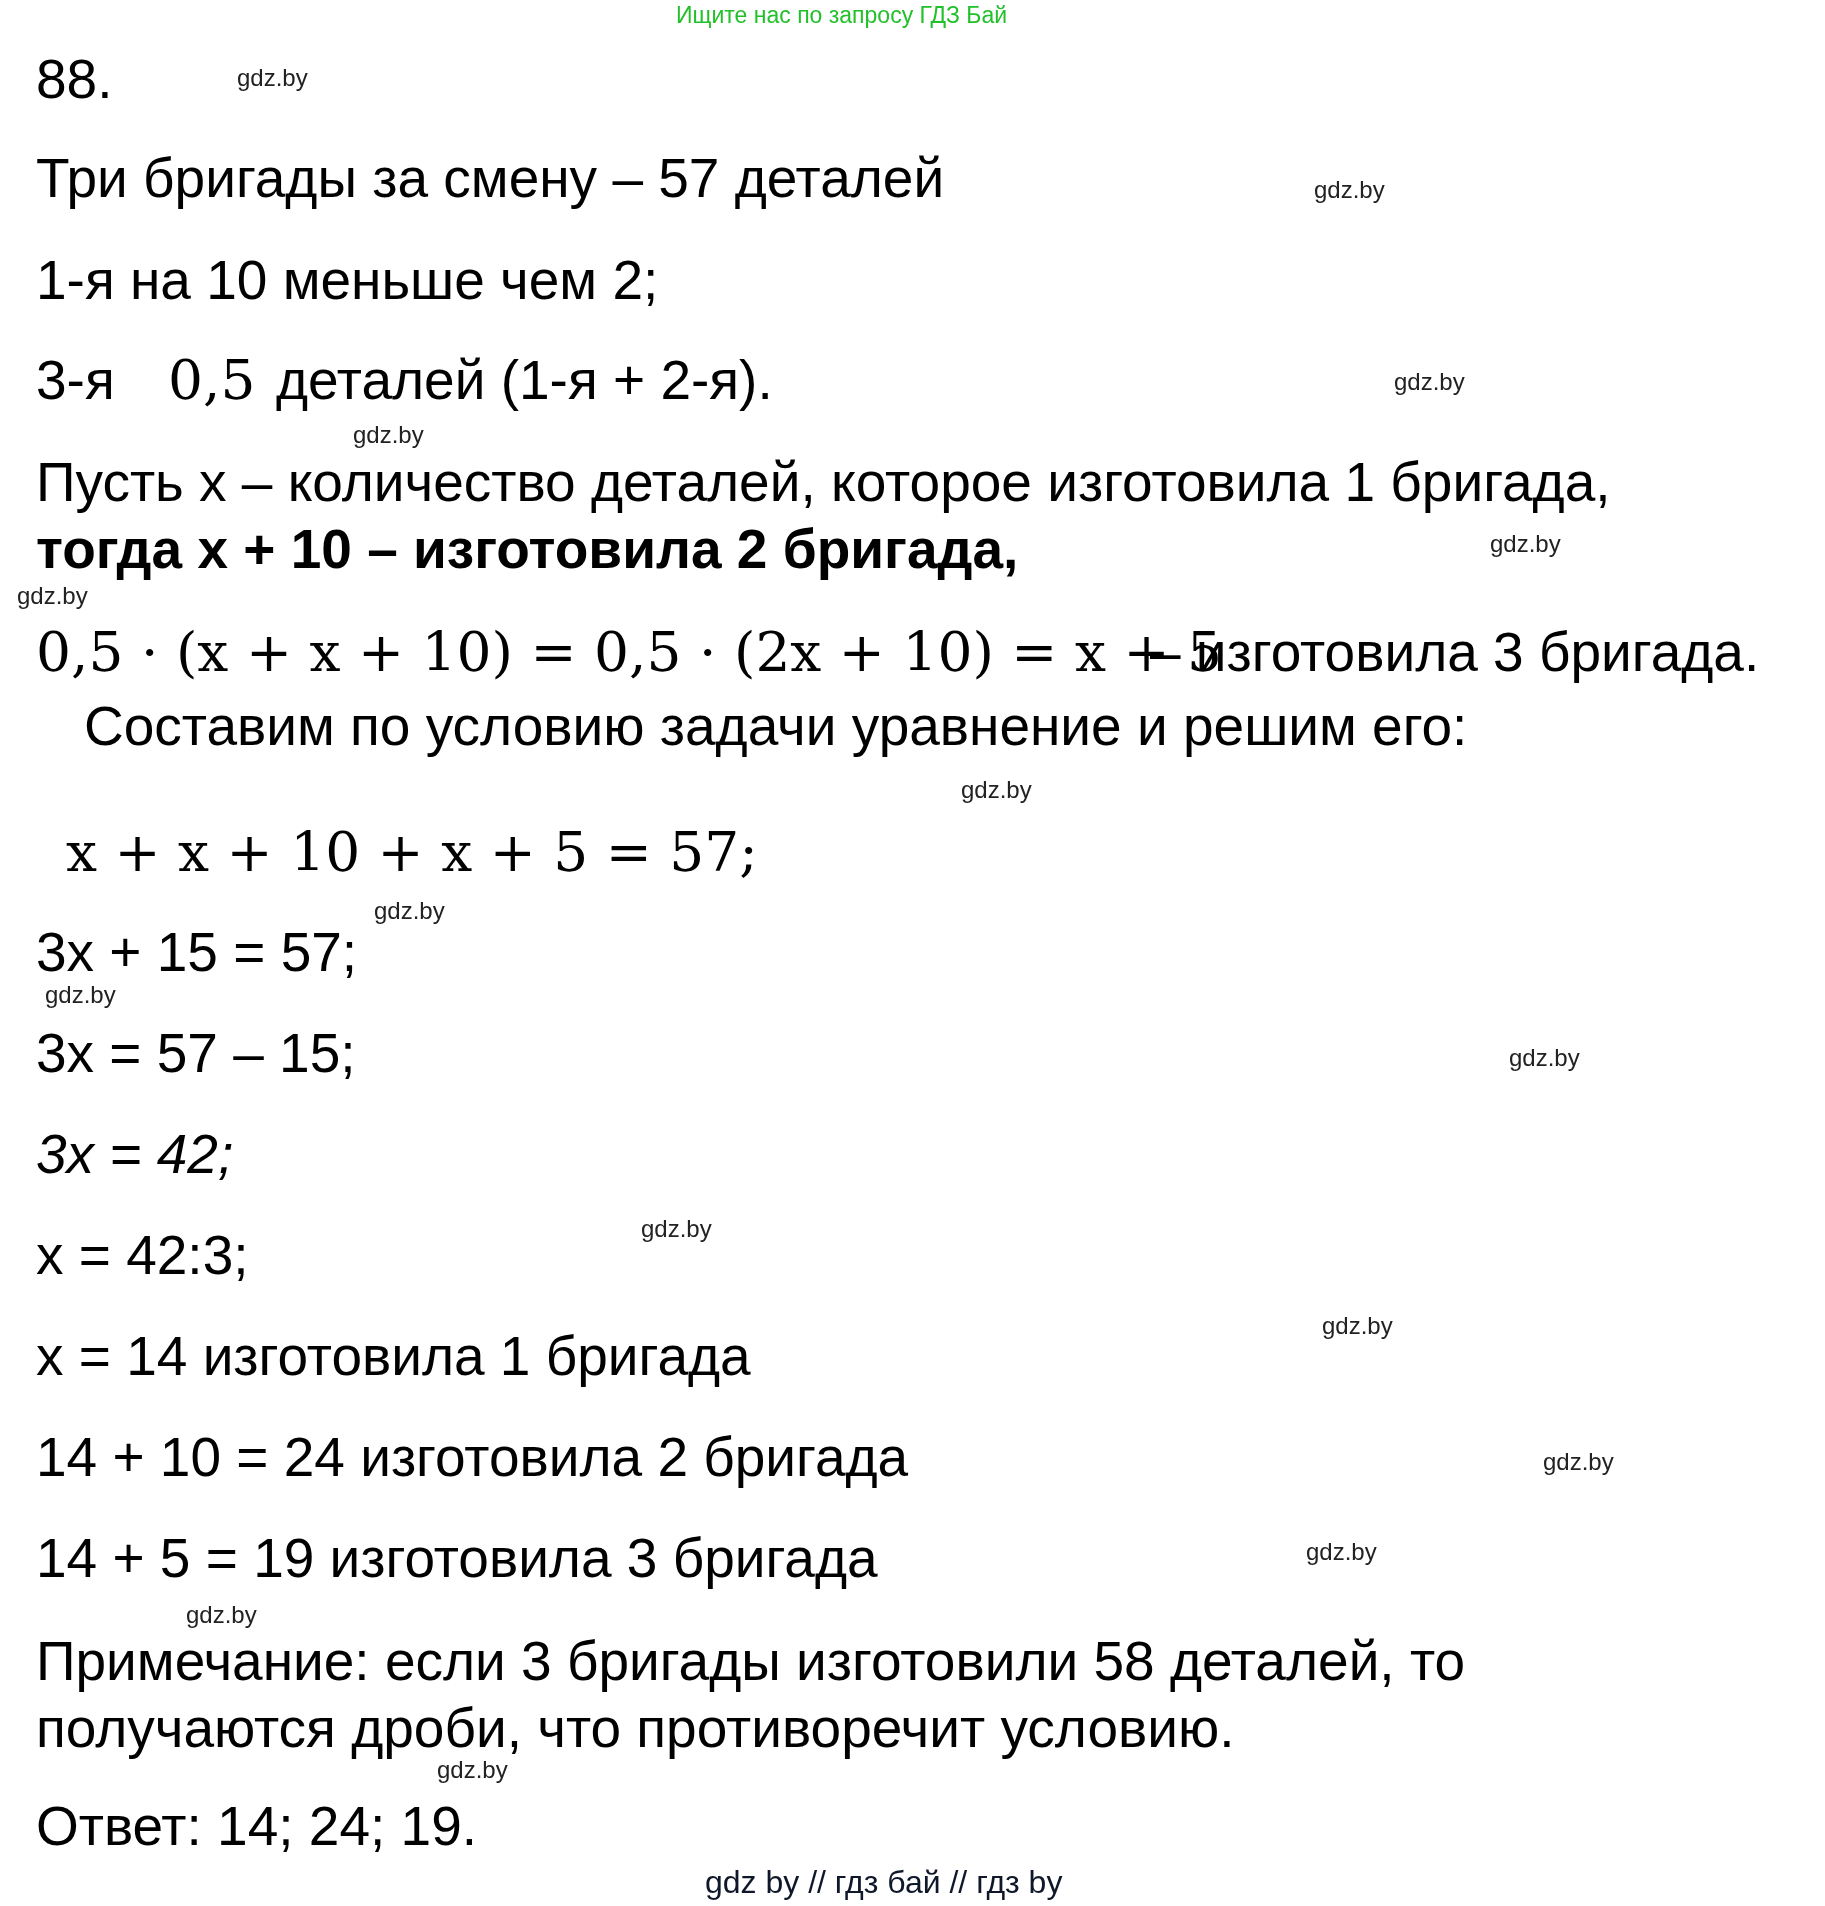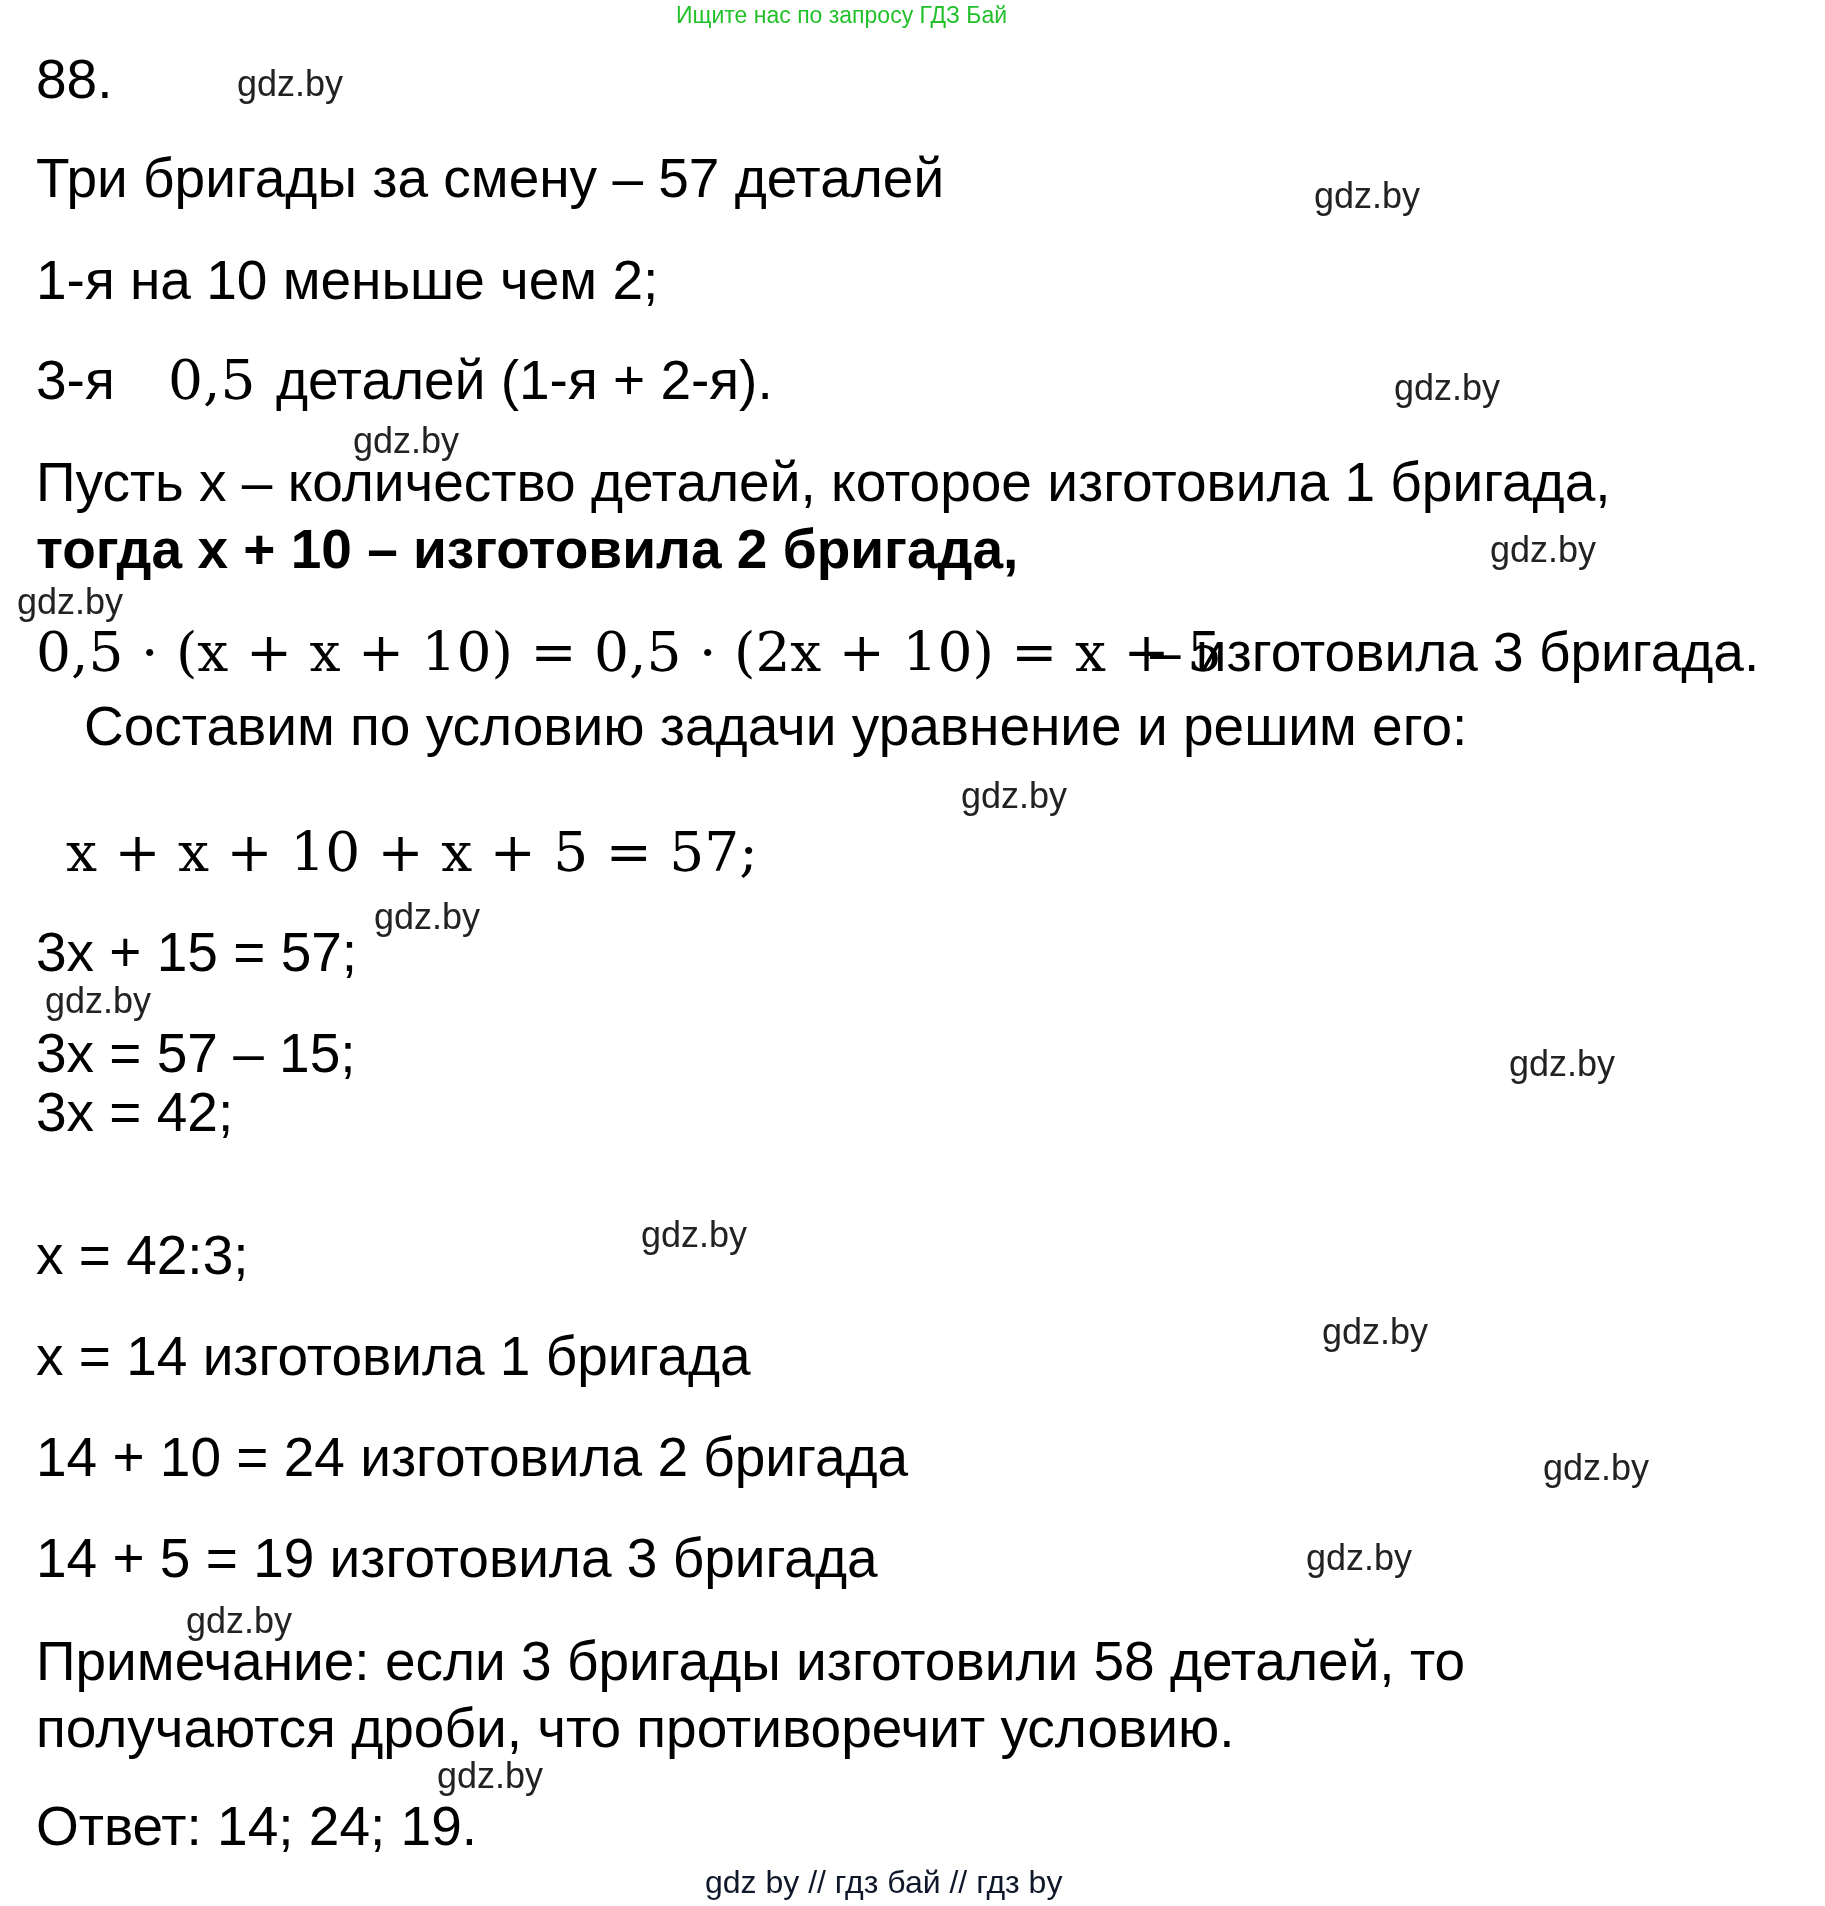--- a/index.html
+++ b/index.html
@@ -1,20 +1,20 @@
 <!DOCTYPE html>
 <html><head>
 <meta charset="utf-8">
 <style>
   html, body { margin:0; padding:0; background:#ffffff; }
   body { width:1825px; height:1906px; position:relative; overflow:hidden; font-family:"Liberation Sans", sans-serif; color:#000; }
   .abs { position:absolute; white-space:nowrap; }
   .line { font-size:55px; line-height:1; }
   .math { font-family:"DejaVu Serif", "Liberation Serif", serif; }
-  .wm { font-size:36px; color:#222; line-height:1; }
+  .wm { font-size:24px; color:#222; line-height:1; }
   .top-banner { font-size:23px; color:#22c02a; line-height:1; }
   .footer { font-size:32px; color:#0f172a; line-height:1; }
 </style>
 </head>
 <body>
 
 <div class="abs top-banner" style="left:676px;top:4px;">Ищите нас по запросу ГДЗ Бай</div>
 
 <div class="abs line" style="left:36px;top:52px;">88.</div>
 
@@ -27,21 +27,21 @@
 <div class="abs line" style="left:36px;top:455px;">Пусть x – количество деталей, которое изготовила 1 бригада,</div>
 <div class="abs line" style="left:36px;top:522px;font-weight:bold;">тогда x + 10 – изготовила 2 бригада,</div>
 
 <div class="abs line math" style="left:36px;top:625px;">0,5 · (x + x + 10) = 0,5 · (2x + 10) = x + 5</div>
 <div class="abs line" style="left:1150px;top:625px;">– изготовила 3 бригада.</div>
 
 <div class="abs line" style="left:36px;top:699px;margin-left:48px;">Составим по условию задачи уравнение и решим его:</div>
 <div class="abs line math" style="left:66px;top:825px;">x + x + 10 + x + 5 = 57;</div>
 <div class="abs line" style="left:36px;top:925px;">3x + 15 = 57;</div>
 <div class="abs line" style="left:36px;top:1026px;">3x = 57 – 15;</div>
-<div class="abs line" style="left:36px;top:1085px;">3x = 42;</div>
+<div class="abs line" style="left:36px;top:1127px;font-style:italic;">3x = 42;</div>
 <div class="abs line" style="left:36px;top:1228px;">x = 42:3;</div>
 <div class="abs line" style="left:36px;top:1329px;">x = 14 изготовила 1 бригада</div>
 <div class="abs line" style="left:36px;top:1430px;">14 + 10 = 24 изготовила 2 бригада</div>
 <div class="abs line" style="left:36px;top:1531px;">14 + 5 = 19 изготовила 3 бригада</div>
 <div class="abs line" style="left:36px;top:1634px;">Примечание: если 3 бригады изготовили 58 деталей, то</div>
 <div class="abs line" style="left:36px;top:1701px;">получаются дроби, что противоречит условию.</div>
 <div class="abs line" style="left:36px;top:1799px;">Ответ: 14; 24; 19.</div>
 
 <div class="abs wm" style="left:237px;top:66px;">gdz.by</div>
 <div class="abs wm" style="left:1314px;top:178px;">gdz.by</div>

